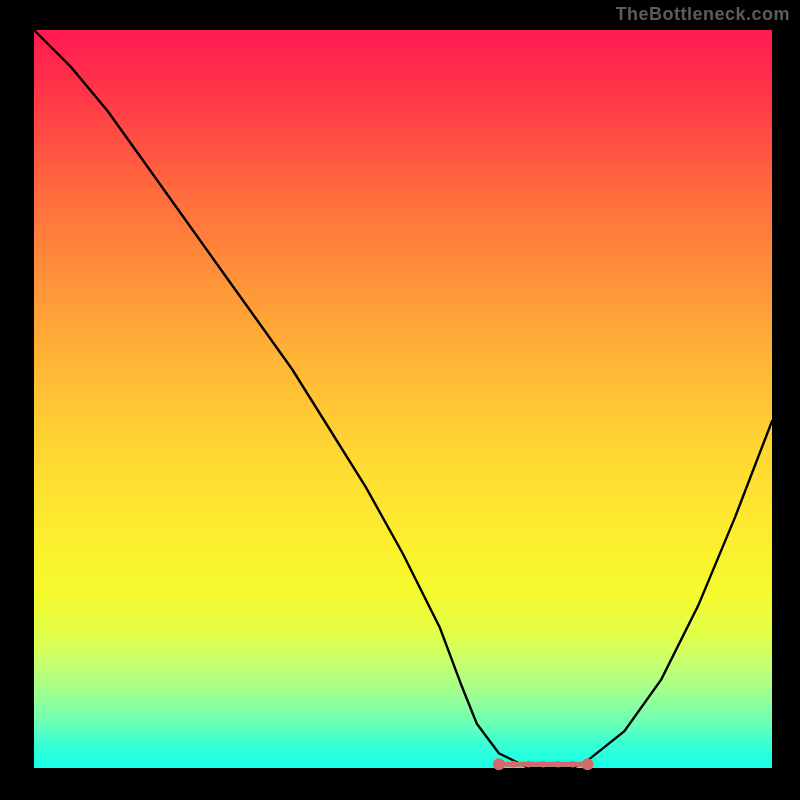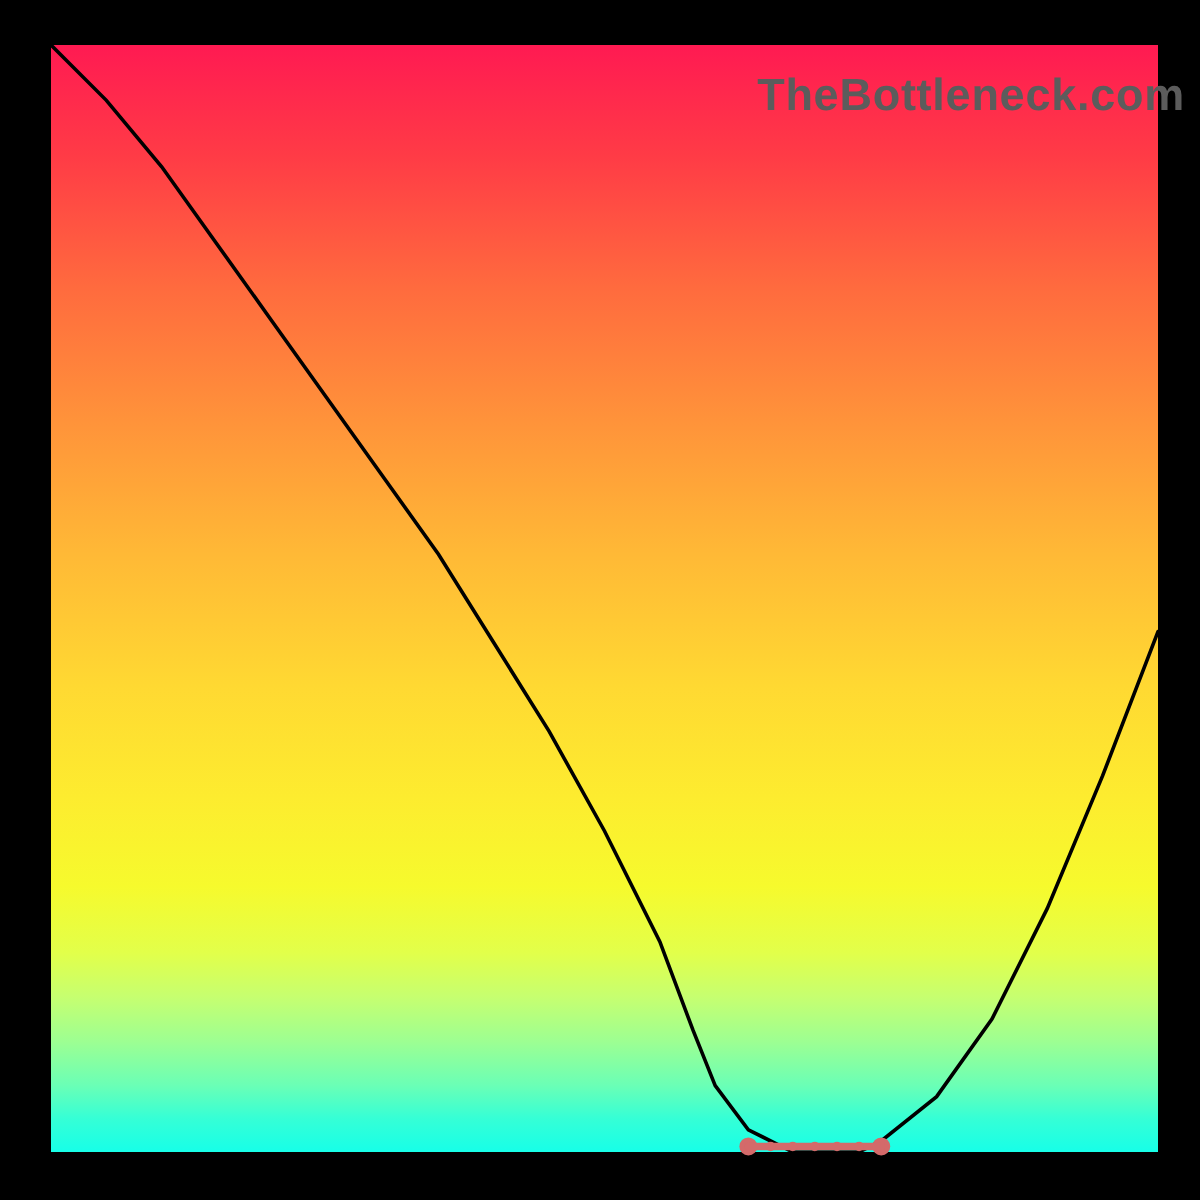--- a/index.html
+++ b/index.html
@@ -15,25 +15,24 @@
     position: relative;
     width: 800px;
     height: 800px;
     background: #000;
   }
   .watermark {
     position: absolute;
     top: 4px;
     right: 10px;
     color: #5c5c5c;
-    font-size: 30px;
+    font-size: 18px;
     font-weight: 600;
     letter-spacing: 0.5px;
     z-index: 5;
-    margin-top: 43px;
   }
   .plot-area {
     position: absolute;
     left: 34px;
     top: 30px;
     width: 738px;
     height: 738px;
   }
   .gradient-bg {
     position: absolute;

